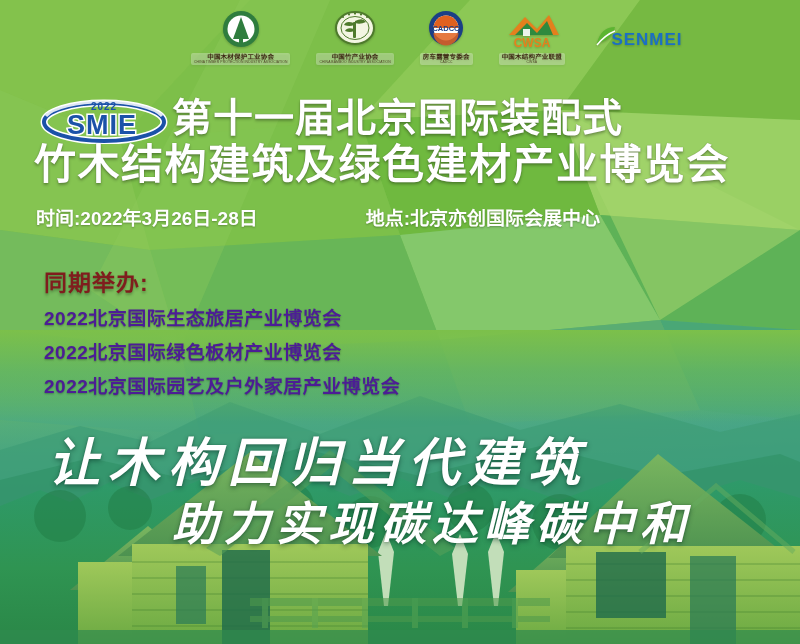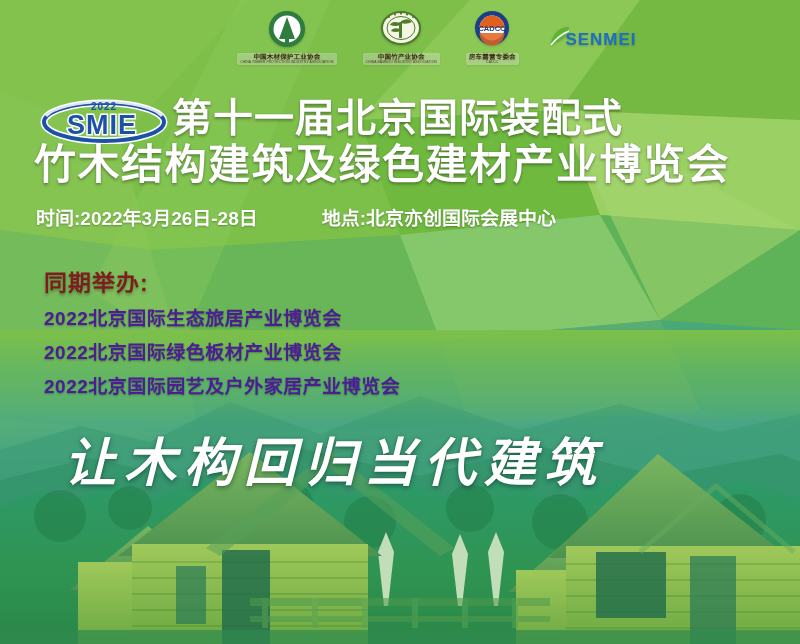--- a/index.html
+++ b/index.html
@@ -72,21 +72,21 @@
     position:absolute;left:34px;top:50px;
     font-size:42px;line-height:46px;white-space:nowrap;
     letter-spacing:1.5px;
   }
 
   
   .meta{
     position:absolute;left:36px;top:203px;width:740px;
     color:#ffffff;font-size:19px;font-weight:700;
     text-shadow:0 1px 2px rgba(0,0,0,.28);
-    display:flex;gap:64px;white-space:nowrap;
+    display:flex;gap:108px;white-space:nowrap;
   }
 
   
   .concurrent-title{
     position:absolute;left:44px;top:264px;
     color:#7f1d1d;font-size:23px;font-weight:700;letter-spacing:1px;
     text-shadow:0 2px 3px rgba(0,0,0,.30);
   }
   .concurrent-list{
     position:absolute;left:44px;top:302px;width:700px;
@@ -98,21 +98,20 @@
     text-shadow:0 1px 2px rgba(0,0,0,.30);
   }
 
   
   .slogan{
     position:absolute;color:#ffffff;
     font-family:"DejaVu Serif","Liberation Serif",serif;
     font-weight:700;font-style:italic;
     text-shadow:0 2px 5px rgba(0,40,30,.45), 0 0 2px rgba(0,0,0,.25);
     white-space:nowrap;
-    margin-left:16px;
   }
   .slogan-1{left:48px;top:421px;font-size:52px;letter-spacing:8px;}
   .slogan-2{left:172px;top:487px;font-size:46px;letter-spacing:6px;}
 </style>
 </head>
 <body>
 
 <div id="poster">
 
   <div class="bg-base"></div>
@@ -287,20 +286,32 @@
         <path d="M11.5 19 a12.5 12.5 0 0 1 25 0 Z" fill="#e0611f"></path>
         <path d="M11.5 24 a12.5 12.5 0 0 0 25 0 Z" fill="#e0611f" opacity=".85"></path>
         <text x="24" y="22" font-family="Liberation Sans, sans-serif" font-size="7.5" font-weight="700" fill="#1b3f86" text-anchor="middle">CADCC</text>
       </svg>
       <div class="logo-cap logo-plate">
         <span>房车露营专委会</span>
         <span class="en">CADCC</span>
       </div>
     </div>
 
+    <div class="logo">
+      <svg class="mark" width="62" height="42" viewBox="0 0 62 42">
+        <path d="M8 26 L24 8 L36 20 L48 6 L58 26 Z" fill="#e4801d"></path>
+        <path d="M14 26 L26 14 L36 24 L46 12 L52 26 Z" fill="#2f8a3e"></path>
+        <rect x="22" y="20" width="7" height="7" fill="#ffffff" opacity=".9"></rect>
+        <text x="31" y="38" font-family="Liberation Sans, sans-serif" font-size="12" font-weight="700" fill="#e4801d" text-anchor="middle">CWSA</text>
+      </svg>
+      <div class="logo-cap logo-plate">
+        <span>中国木结构产业联盟</span>
+        <span class="en">CWSA</span>
+      </div>
+    </div>
 
     <div class="logo">
       <svg class="mark" width="96" height="32" viewBox="0 0 96 32">
         <path d="M6 22 q4 -16 18 -16 q-3 14 -18 16 Z" fill="#5cb531"></path>
         <path d="M6 24 q8 -10 18 -14" stroke="#ffffff" stroke-width="1.4" fill="none"></path>
         <text x="56" y="24" font-family="Liberation Sans, sans-serif" font-size="17" font-weight="700" fill="#1b6fc4" text-anchor="middle" letter-spacing="1">SENMEI</text>
       </svg>
     </div>
 
   </div>
@@ -326,14 +337,15 @@
   </div>
 
   <div class="concurrent-title">同期举办:</div>
   <ul class="concurrent-list">
     <li>2022北京国际生态旅居产业博览会</li>
     <li>2022北京国际绿色板材产业博览会</li>
     <li>2022北京国际园艺及户外家居产业博览会</li>
   </ul>
 
   <div class="slogan slogan-1">让木构回归当代建筑</div>
+  <div class="slogan slogan-2">助力实现碳达峰碳中和</div>
 
 </div>
 
 </body></html>

